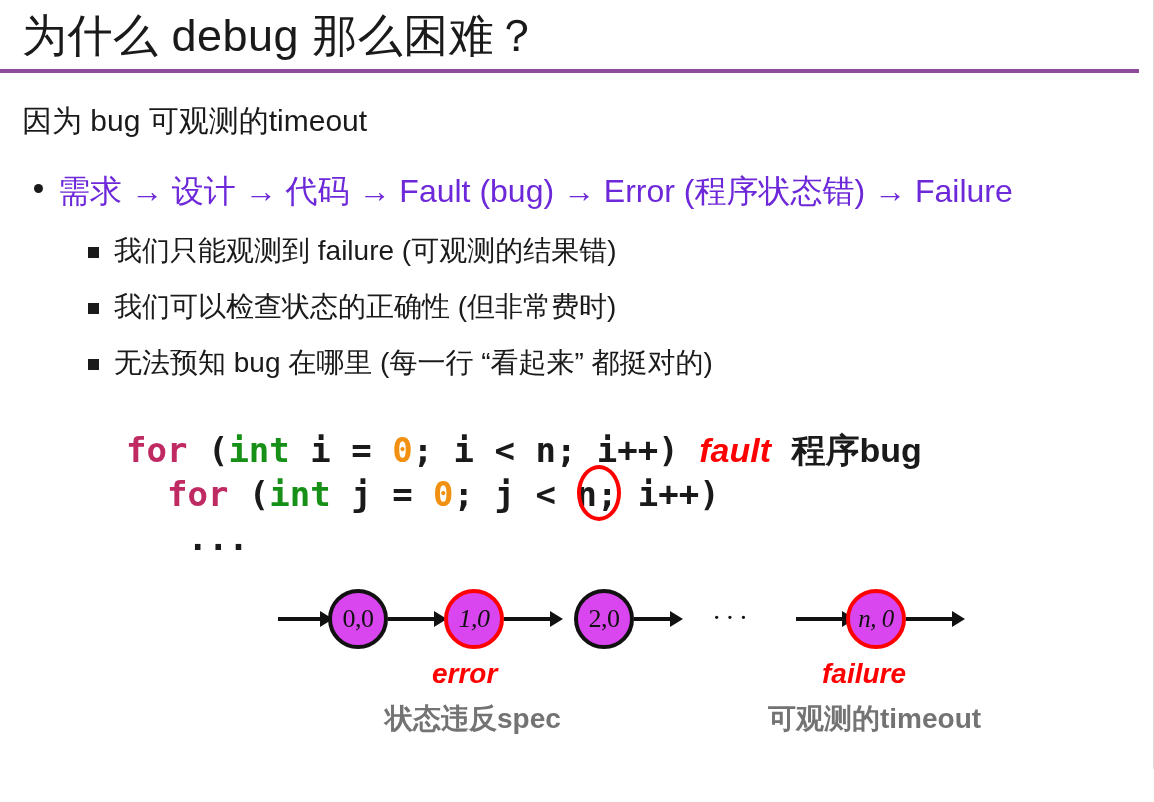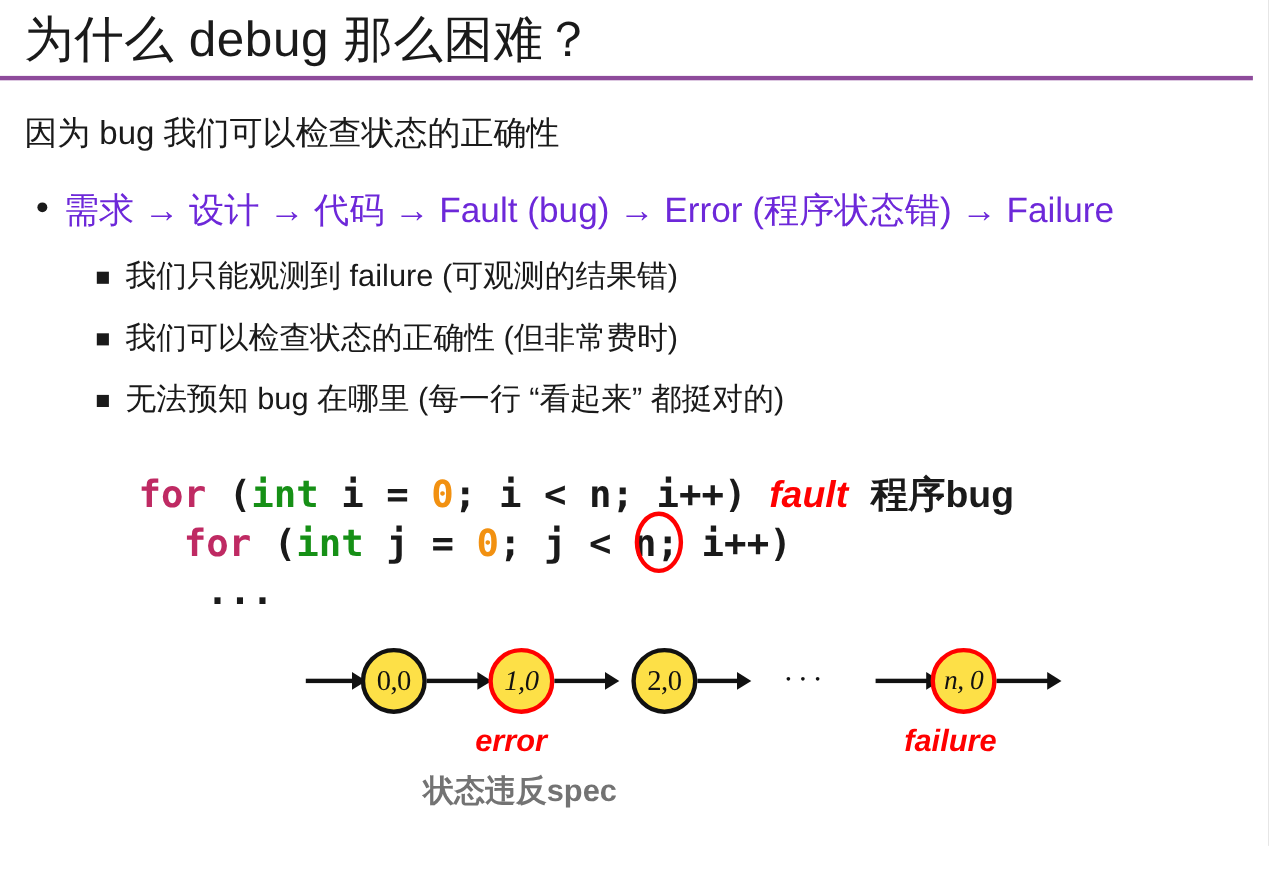--- a/index.html
+++ b/index.html
@@ -141,21 +141,21 @@
     width: 1154px;
     height: 190px;
   }
   .node {
     position: absolute;
     width: 60px;
     height: 60px;
     border-radius: 50%;
     box-sizing: border-box;
     border: 4px solid #111111;
-    background: #fde047;
+    background: #d946ef;
     display: flex;
     align-items: center;
     justify-content: center;
     font-family: "Liberation Serif", "DejaVu Serif", serif;
     font-size: 26px;
     color: #111111;
     letter-spacing: -0.5px;
   }
   .node.red { border-color: #ff0000; }
   .node.math {
@@ -203,21 +203,21 @@
   }
 </style>
 </head>
 <body>
 
 <div id="slide">
 
   <div id="title">为什么 debug 那么困难？</div>
   <div id="title-rule"></div>
 
-  <div id="lead">因为 bug 我们可以检查状态的正确性</div>
+  <div id="lead">因为 bug 可观测的timeout</div>
 
   <div id="bullet1">
     <span class="dot"></span><span class="txt">需求 → 设计 → 代码 → Fault (bug) → Error (程序状态错) → Failure</span>
   </div>
 
   <div class="sub" id="sub1">
     <span class="sq"></span><span>我们只能观测到 failure (可观测的结果错)</span>
   </div>
   <div class="sub" id="sub3">
     <span class="sq"></span><span>无法预知 bug 在哪里 (每一行 “看起来” 都挺对的)</span>
@@ -267,15 +267,16 @@
       <span>n, 0</span>
     </div>
 
     <div class="edge" style="left:906px;  top:57px; width:52px;"></div>
     <div class="arrowhead" style="left:952px;  top:51px;"></div>
 
     <div class="caption-red" style="left:432px; top:98px;">error</div>
     <div class="caption-zh" style="left:385px; top:140px;">状态违反spec</div>
 
     <div class="caption-red" style="left:822px; top:98px;">failure</div>
+    <div class="caption-zh" style="left:768px; top:140px;">可观测的timeout</div>
   </div>
 
 </div>
 
 </body></html>

